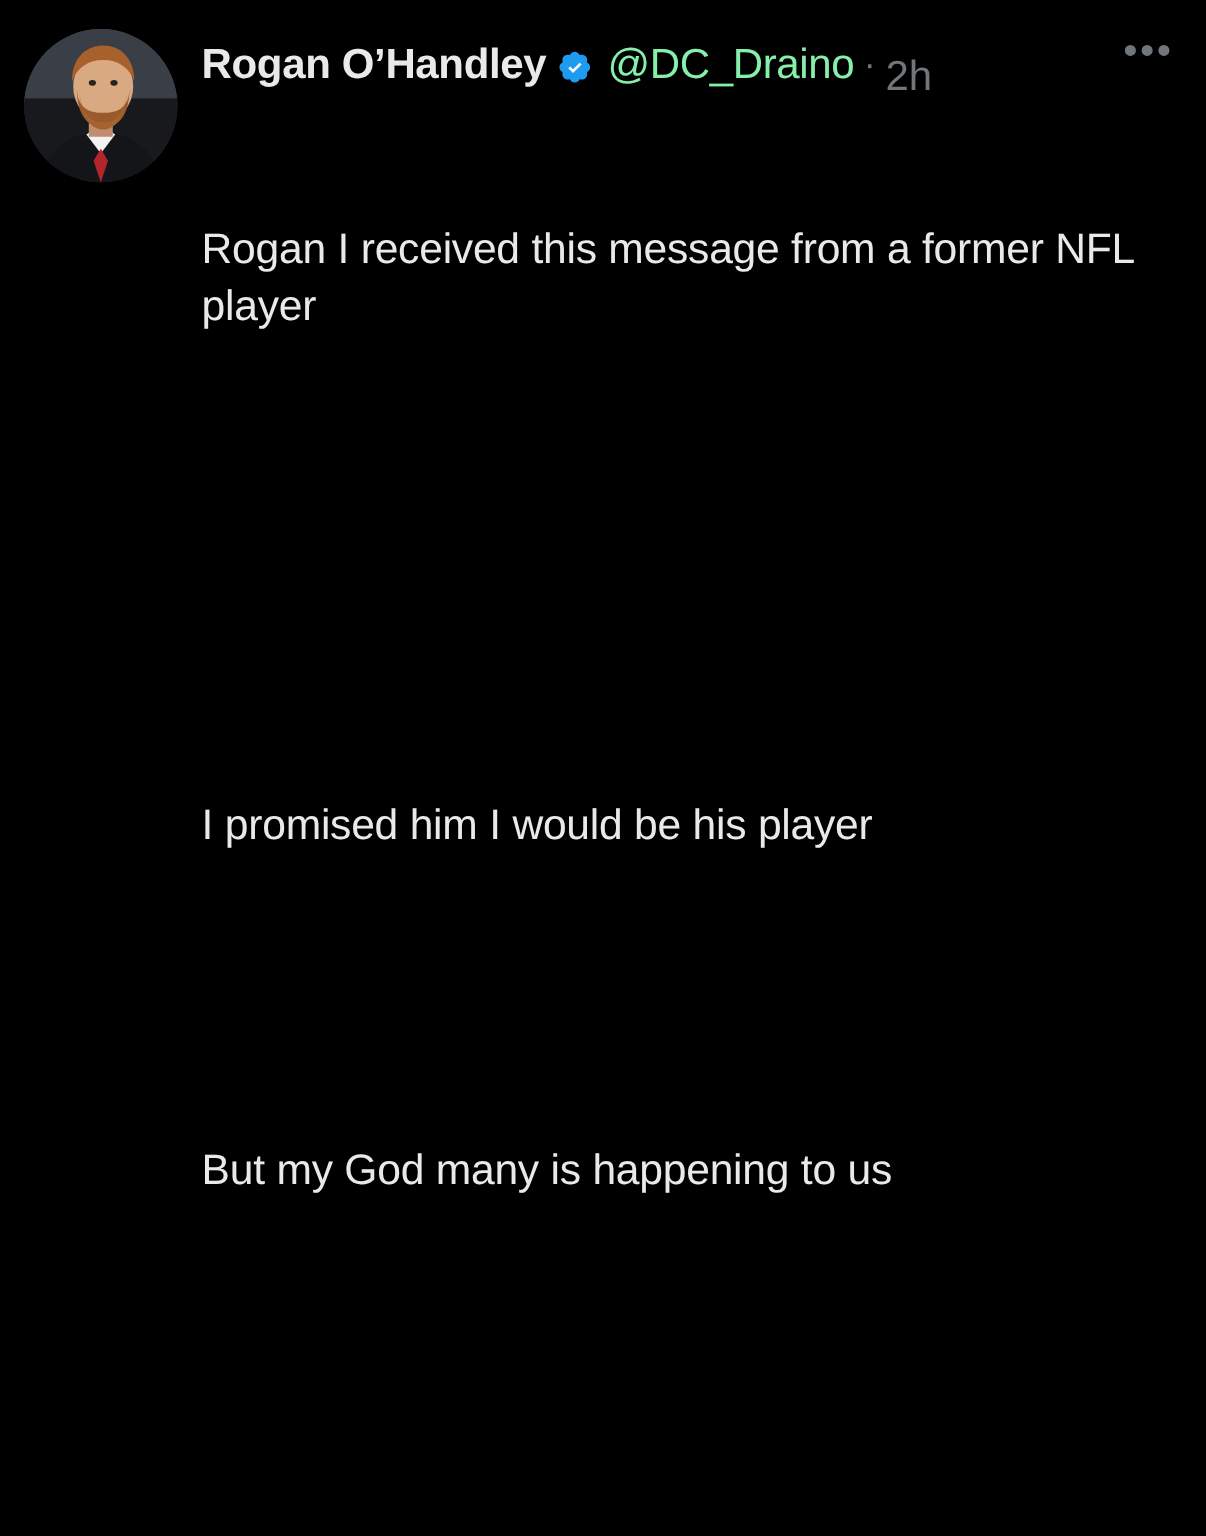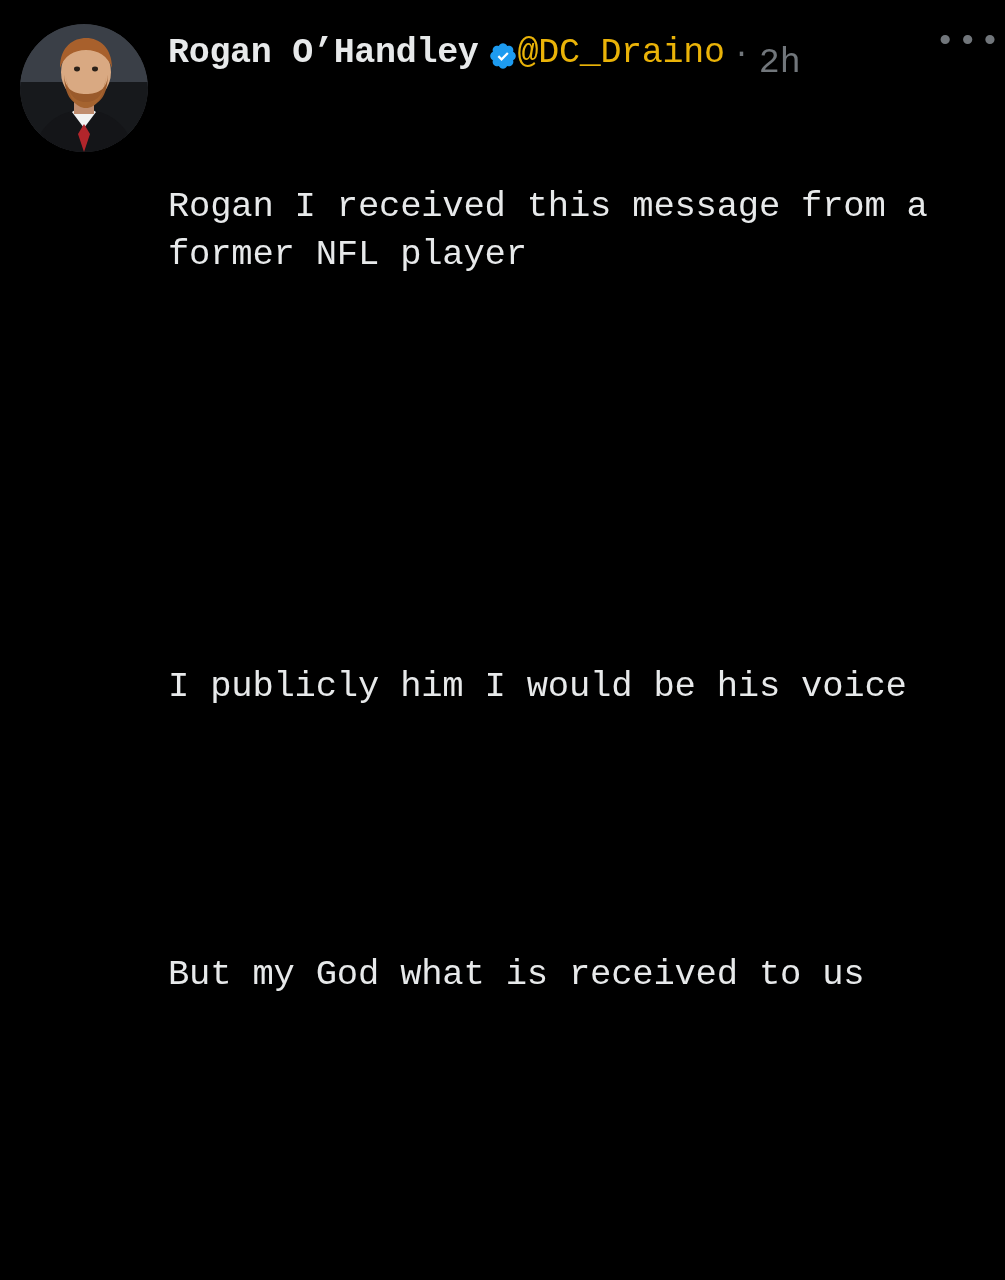--- a/index.html
+++ b/index.html
@@ -40,21 +40,20 @@
     background: #1b1b1b;
   }
   .avatar svg { display: block; }
 
   
   .content-col {
     flex: 1 1 auto;
     padding-left: 13px;
     padding-top: 2px;
     position: relative;
-    font-family: Liberation Mono, monospace;
   }
 
   .header-row {
     display: flex;
     align-items: center;
     white-space: nowrap;
     line-height: 1;
     padding-top: 8px;
   }
   .display-name {
@@ -66,21 +65,22 @@
   .verified {
     display: inline-block;
     margin-left: 9px;
     width: 30px;
     height: 30px;
     position: relative;
     top: 2px;
   }
   .handle {
     font-size: 35px;
-    color: #eab308;
+    color: #86efac;
+    margin-left: 12px;
     letter-spacing: -0.3px;
   }
   .dot-sep {
     font-size: 30px;
     color: #71767b;
     margin: 0 8px;
   }
   .timestamp {
     font-size: 35px;
     color: #71767b;
@@ -165,21 +165,21 @@
       <span class="dot-sep">·</span>
       <span class="timestamp">2h</span>
     </div>
 
     <div class="more-btn">•••</div>
 
     <div class="tweet-text">
       <p class="tweet-para">Rogan I received this message from a former NFL player</p>
       <div class="tweet-gap"></div>
       <div class="tweet-gap"></div>
-      <p class="tweet-para">I publicly him I would be his voice</p>
+      <p class="tweet-para">I promised him I would be his player</p>
       <div class="tweet-gap"></div>
-      <p class="tweet-para">But my God what is received to us</p>
+      <p class="tweet-para">But my God many is happening to us</p>
       
       
     </div>
 
   </div>
 </div>
 
 </body></html>

